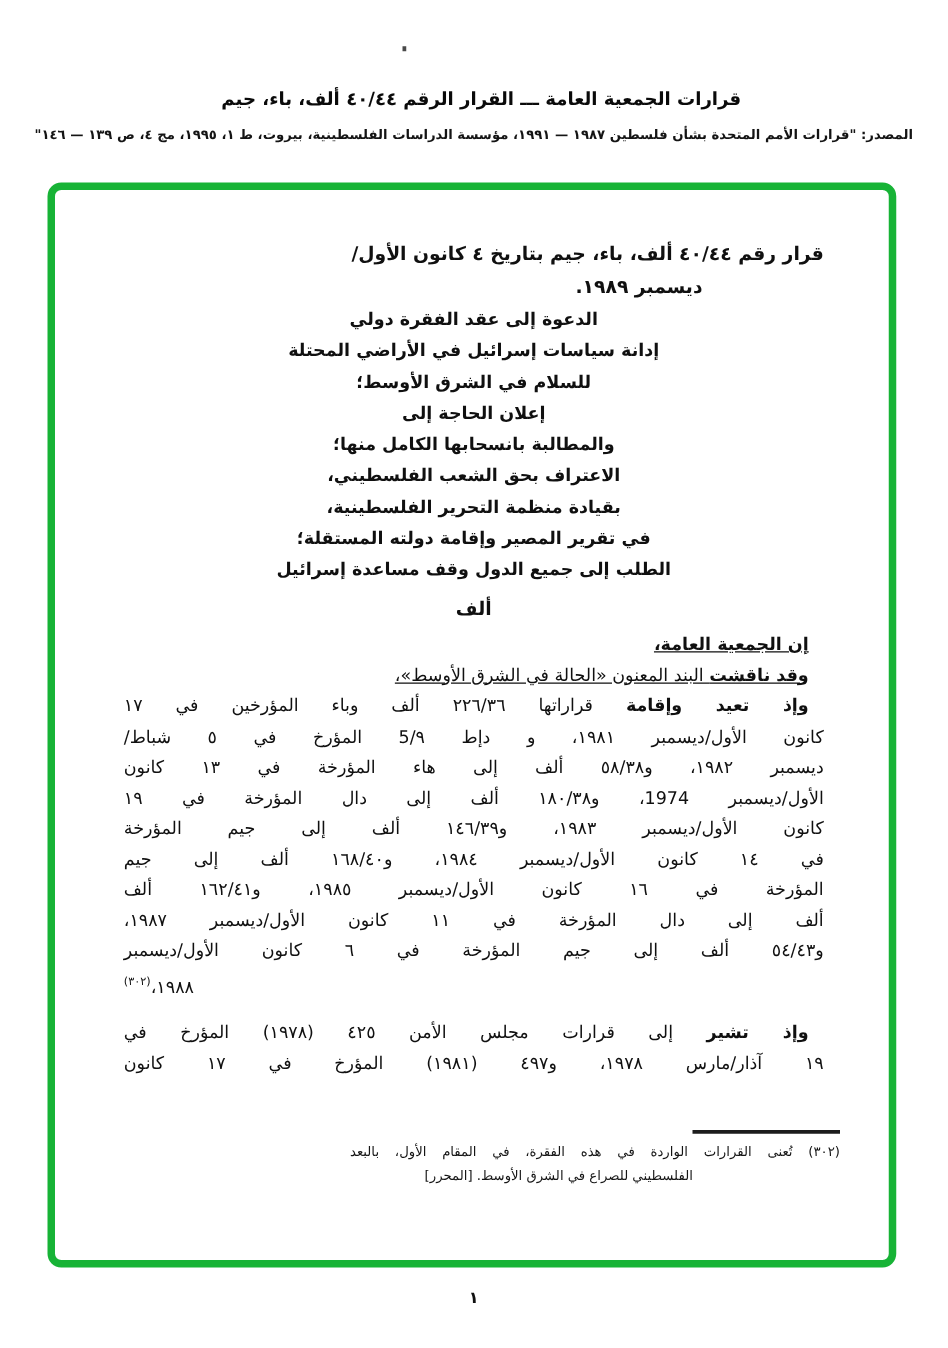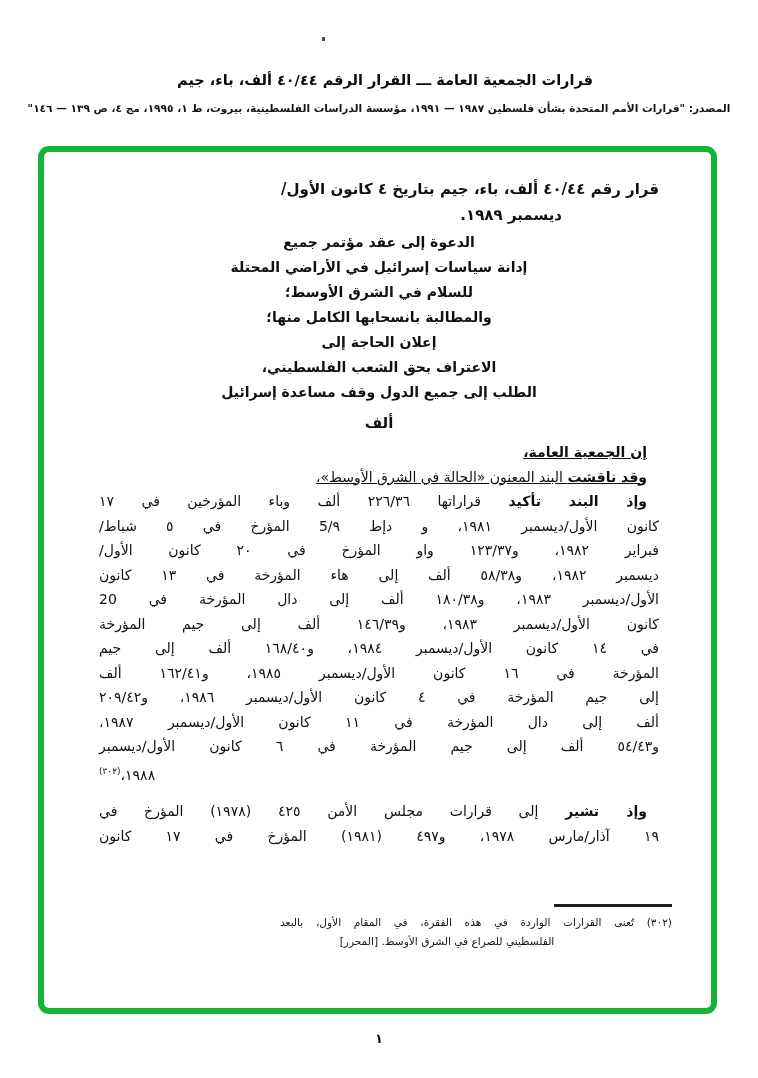--- a/index.html
+++ b/index.html
@@ -13,21 +13,21 @@
     font-size:14.5px;font-weight:bold;letter-spacing:0.2px;color:#0a0a0a;
   }
   .header-source{
     position:absolute;top:102px;left:0;right:0;text-align:center;
     font-size:10.6px;font-weight:bold;color:#141414;
   }
   .frame{
     position:absolute;left:38px;top:146px;width:667px;height:856px;
     border:6px solid #17b336;border-radius:11px;background:transparent;
   }
-  .content{position:absolute;left:99px;top:146px;width:560px;direction:rtl;}
+  .content{position:absolute;left:99px;top:160px;width:560px;direction:rtl;}
   .doc-title{margin-top:30px;font-size:15px;font-weight:bold;line-height:26px;text-align:right;}
   .doc-title .cont{padding-left:0;padding-right:97px;}
   .summary{margin-top:2px;font-size:14px;font-weight:bold;line-height:25px;text-align:center;}
   .alef{margin-top:6px;font-size:15px;font-weight:bold;line-height:25px;text-align:center;}
   .bodytext{margin-top:4px;font-size:14px;line-height:24.5px;}
   .ln{white-space:nowrap;}
   .jl{text-align:justify;text-align-last:justify;white-space:normal;}
   .rl{text-align:right;text-decoration:underline;}
   .ind{padding-right:12px;}
   .b{font-weight:bold;}
@@ -51,45 +51,45 @@
 <div class="frame"></div>
 
 <div class="content">
 
   <div class="doc-title">
     <div class="ln">قرار رقم ٤٠/٤٤ ألف، باء، جيم بتاريخ ٤ كانون الأول/</div>
     <div class="ln cont">ديسمبر ١٩٨٩.</div>
   </div>
 
   <div class="summary">
-    <div>الدعوة إلى عقد مؤتمر جميع</div>
+    <div>الدعوة إلى عقد الفقرة دولي</div>
     <div>إدانة سياسات إسرائيل في الأراضي المحتلة</div>
     <div>للسلام في الشرق الأوسط؛</div>
+    <div>إعلان الحاجة إلى</div>
     <div>والمطالبة بانسحابها الكامل منها؛</div>
-    <div>إعلان الحاجة إلى</div>
     <div>الاعتراف بحق الشعب الفلسطيني،</div>
+    <div>بقيادة منظمة التحرير الفلسطينية،</div>
+    <div>في تقرير المصير وإقامة دولته المستقلة؛</div>
     <div>الطلب إلى جميع الدول وقف مساعدة إسرائيل</div>
   </div>
 
   <div class="alef">ألف</div>
 
   <div class="bodytext">
     <div class="rl ind b">إن الجمعية العامة،</div>
 
     <div class="rl ind"><span class="b">وقد ناقشت</span><span> البند المعنون «الحالة في الشرق الأوسط»،</span></div>
 
-    <div class="jl ind"><span class="b">وإذ البند تأكيد</span><span> قراراتها ٢٢٦/٣٦ ألف وباء المؤرخين في ١٧</span></div>
+    <div class="jl ind"><span class="b">وإذ تعيد وإقامة</span><span> قراراتها ٢٢٦/٣٦ ألف وباء المؤرخين في ١٧</span></div>
     <div class="jl">كانون الأول/ديسمبر ١٩٨١، و دإط 5/٩ المؤرخ في ٥ شباط/</div>
-    <div class="jl">فبراير ١٩٨٢، و١٢٣/٣٧ واو المؤرخ في ٢٠ كانون الأول/</div>
     <div class="jl">ديسمبر ١٩٨٢، و٥٨/٣٨ ألف إلى هاء المؤرخة في ١٣ كانون</div>
-    <div class="jl">الأول/ديسمبر ١٩٨٣، و١٨٠/٣٨ ألف إلى دال المؤرخة في 20</div>
+    <div class="jl">الأول/ديسمبر 1974، و١٨٠/٣٨ ألف إلى دال المؤرخة في ١٩</div>
     <div class="jl">كانون الأول/ديسمبر ١٩٨٣، و١٤٦/٣٩ ألف إلى جيم المؤرخة</div>
     <div class="jl">في ١٤ كانون الأول/ديسمبر ١٩٨٤، و١٦٨/٤٠ ألف إلى جيم</div>
     <div class="jl">المؤرخة في ١٦ كانون الأول/ديسمبر ١٩٨٥، و١٦٢/٤١ ألف</div>
-    <div class="jl">إلى جيم المؤرخة في ٤ كانون الأول/ديسمبر ١٩٨٦، و٢٠٩/٤٢</div>
     <div class="jl">ألف إلى دال المؤرخة في ١١ كانون الأول/ديسمبر ١٩٨٧،</div>
     <div class="jl">و٥٤/٤٣ ألف إلى جيم المؤرخة في ٦ كانون الأول/ديسمبر</div>
     <div class="lastline"><span>١٩٨٨،</span><sup class="fnref">(٣٠٢)</sup></div>
 
     <div class="jl ind gap"><span class="b">وإذ تشير</span><span> إلى قرارات مجلس الأمن ٤٢٥ (١٩٧٨) المؤرخ في</span></div>
     <div class="jl">١٩ آذار/مارس ١٩٧٨، و٤٩٧ (١٩٨١) المؤرخ في ١٧ كانون</div>
   </div>
 </div>
 
 <div class="footnote">

